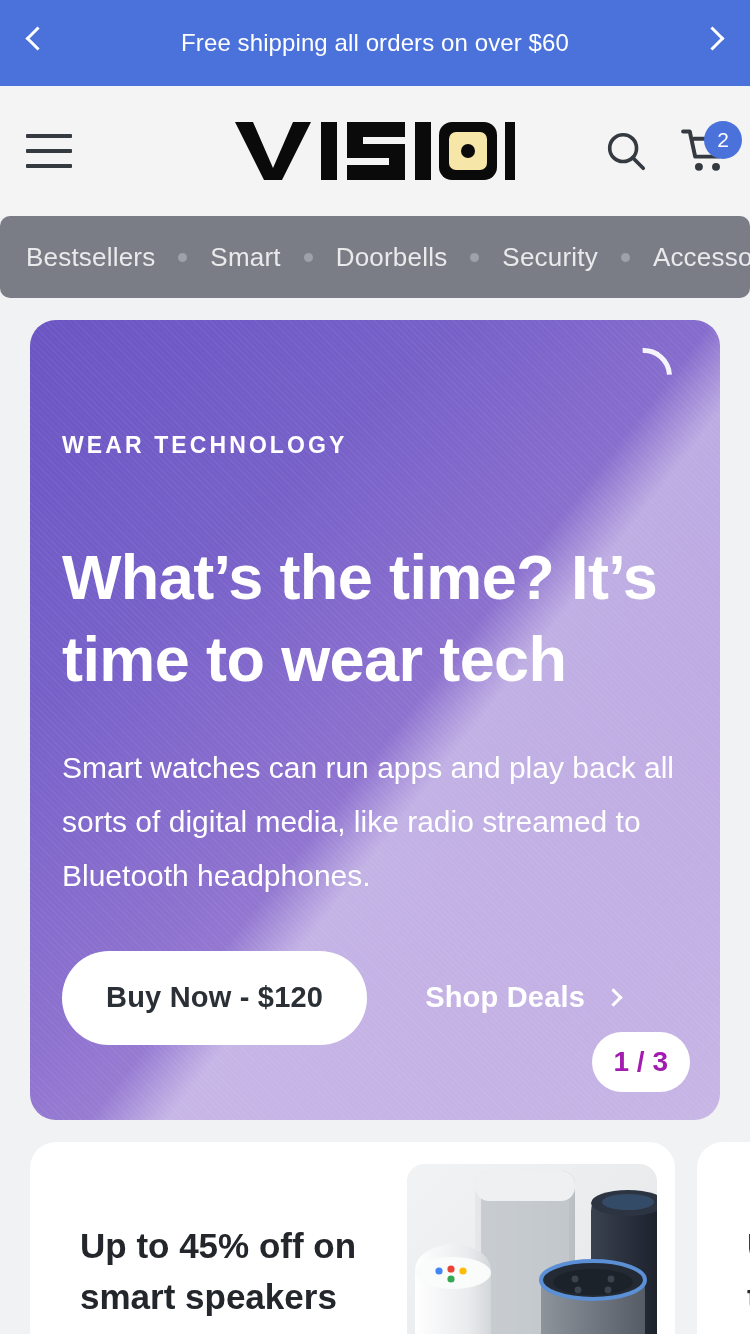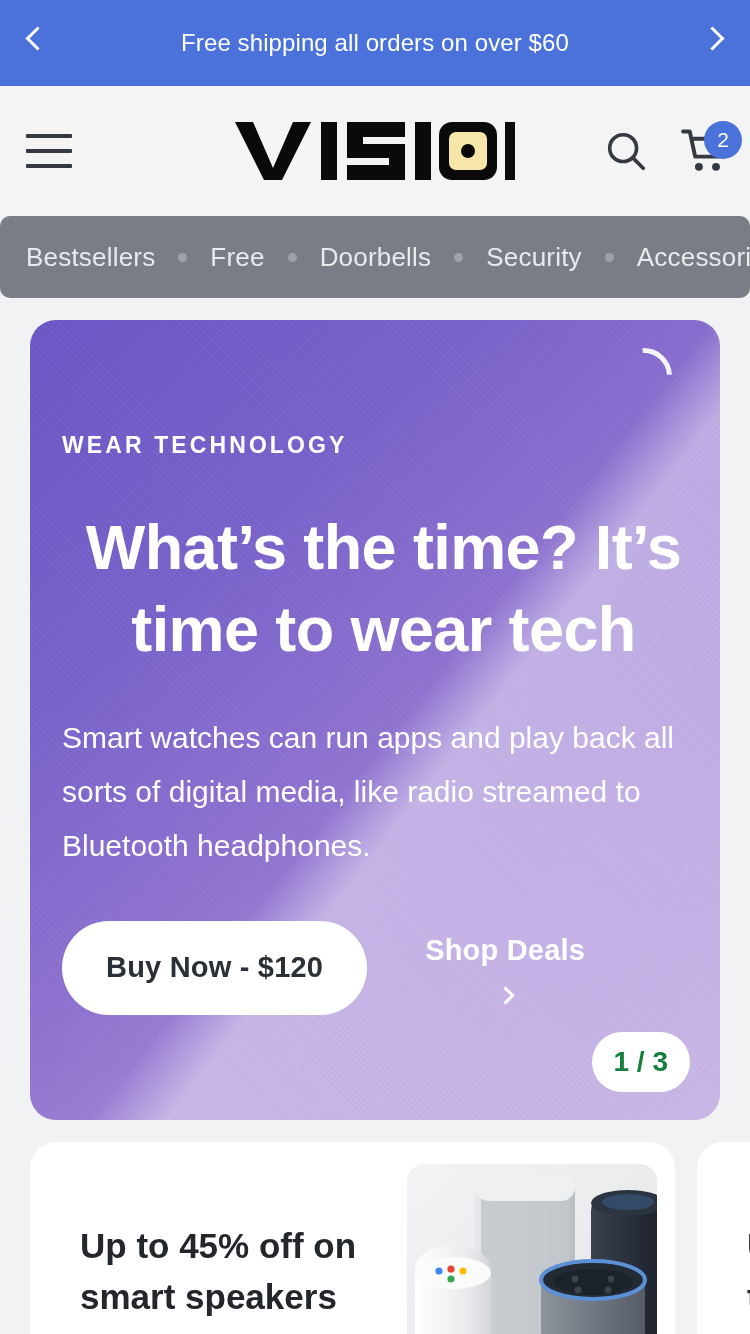--- a/index.html
+++ b/index.html
@@ -82,39 +82,39 @@
     opacity:.9;
   }
   .hero-arc { position:absolute; top:28px; right:48px; width:56px; height:56px;
     border:5px solid rgba(255,255,255,.92); border-radius:50%;
     border-left-color:transparent; border-bottom-color:transparent; border-right-color:transparent;
     transform:rotate(42deg); }
   .hero-inner { position:relative; z-index:2; padding:112px 15px 0 32px; }
   .eyebrow { color:#ffffff; font-size:23px; font-weight:700; letter-spacing:3.1px; }
   .hero-title {
     color:#ffffff; font-size:63px; font-weight:700; line-height:1.3;
-    margin-top:48px; letter-spacing:-.6px; max-width:650px;text-align:center;
+    margin-top:78px; letter-spacing:-.6px; max-width:650px;
   }
   .hero-desc {
     color:#ffffff; font-size:30px; line-height:1.8; margin-top:40px; max-width:620px; font-weight:400;
   }
   .hero-cta { display:flex; align-items:center; margin-top:48px; }
   .btn-buy {
     background:#ffffff; color:#2b3036; border:none; border-radius:60px;
     padding:0 44px; height:94px; font-size:29px; font-weight:700;
     font-family:"Liberation Sans", sans-serif; cursor:pointer; letter-spacing:.2px;
   }
   .link-deals {
     margin-left:58px; color:#ffffff; font-size:29px; font-weight:700;
-    text-decoration:none; display:flex; align-items:center; gap:22px; letter-spacing:.2px;flex-direction:column;
+    text-decoration:none; display:flex; align-items:center; gap:22px; letter-spacing:.2px;
   }
   .link-deals .arr { width:13px; height:13px; border-right:3px solid #fff; border-top:3px solid #fff; transform:rotate(45deg); }
   .slide-counter {
     position:absolute; z-index:3; right:30px; bottom:28px;
-    background:#ffffff; color:#15803d; border-radius:30px;
+    background:#ffffff; color:#a21caf; border-radius:30px;
     height:60px; min-width:90px; padding:0 22px;
     display:flex; align-items:center; justify-content:center;
     font-size:28px; font-weight:700;
   }
 
   
   .cards { display:flex; gap:22px; padding:22px 0 0 30px; }
   .promo-card {
     flex:0 0 auto; width:645px; height:260px; background:#ffffff; border-radius:26px;
     display:flex; align-items:stretch; overflow:hidden; position:relative;
@@ -185,21 +185,21 @@
           <circle cx="16.8" cy="18.6" r="1.9" fill="#343a40"></circle>
         </svg>
         <span class="cart-badge">2</span>
       </div>
     </div>
   </div>
 
   <nav class="catnav">
     <a href="#">Bestsellers</a>
     <span class="catdot"></span>
-    <a href="#">Free</a>
+    <a href="#">Smart</a>
     <span class="catdot"></span>
     <a href="#">Doorbells</a>
     <span class="catdot"></span>
     <a href="#">Security</a>
     <span class="catdot"></span>
     <a href="#">Accessories</a>
   </nav>
 
   <div class="hero-wrap">
     <div class="hero">

